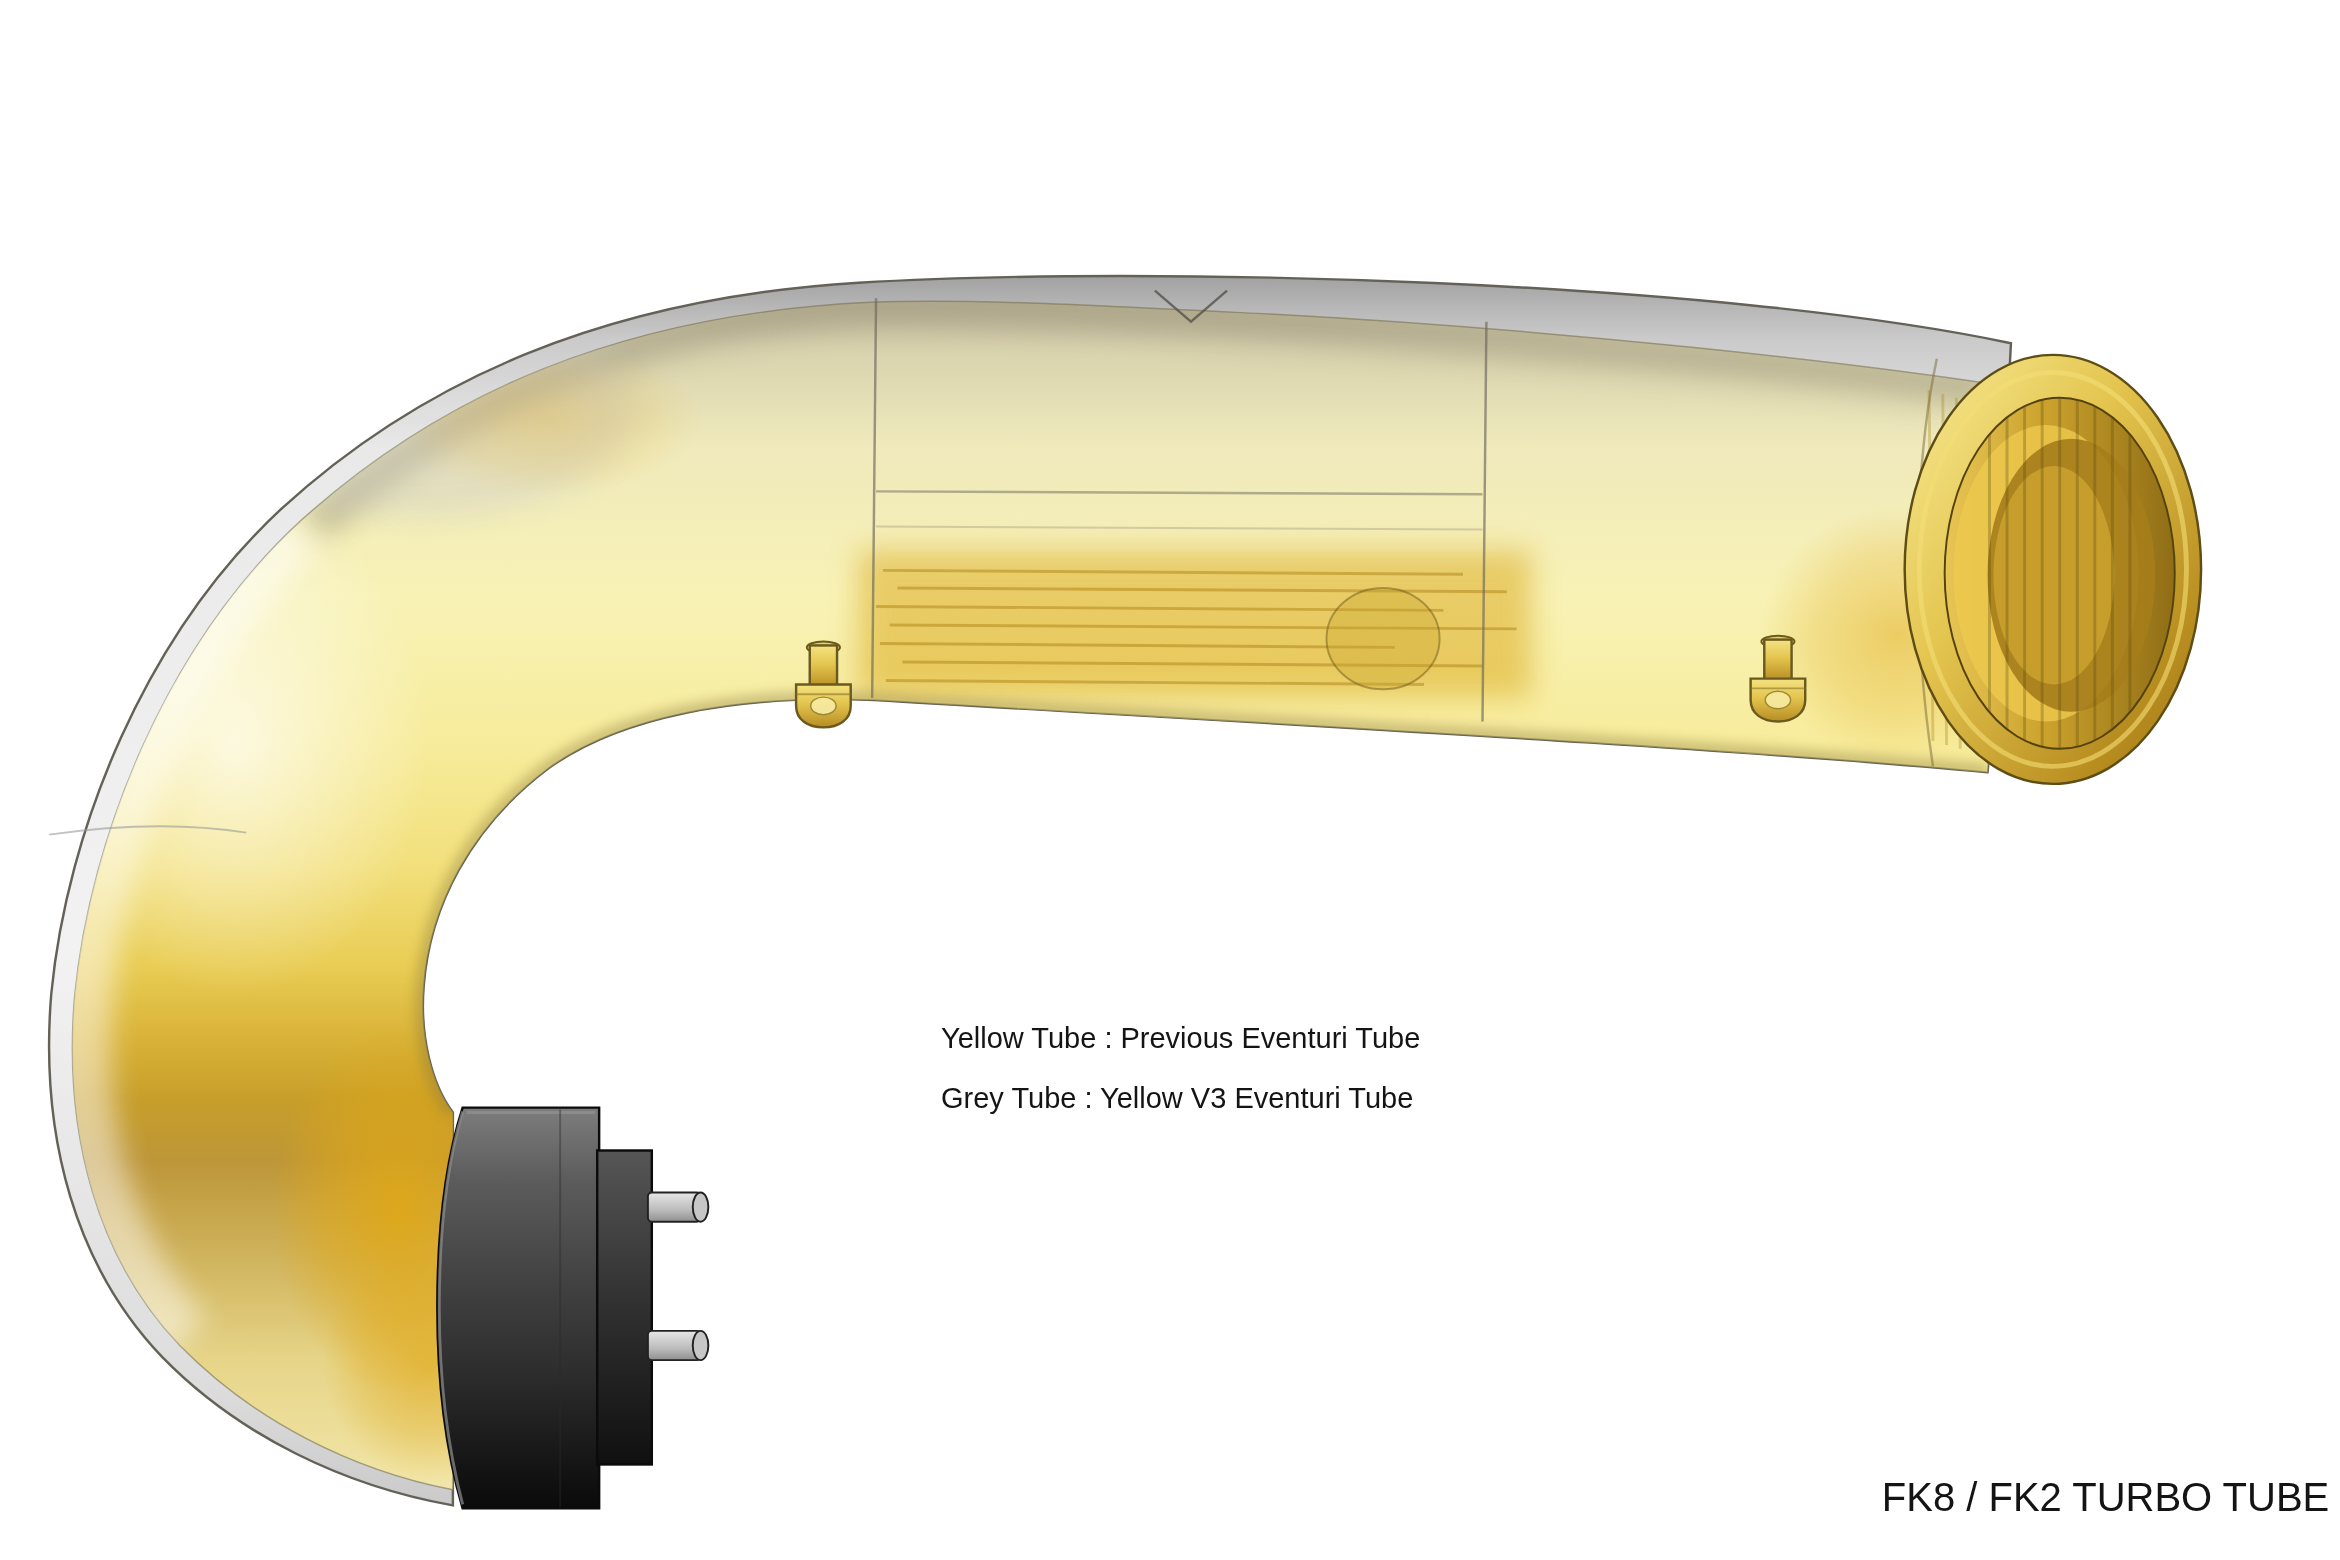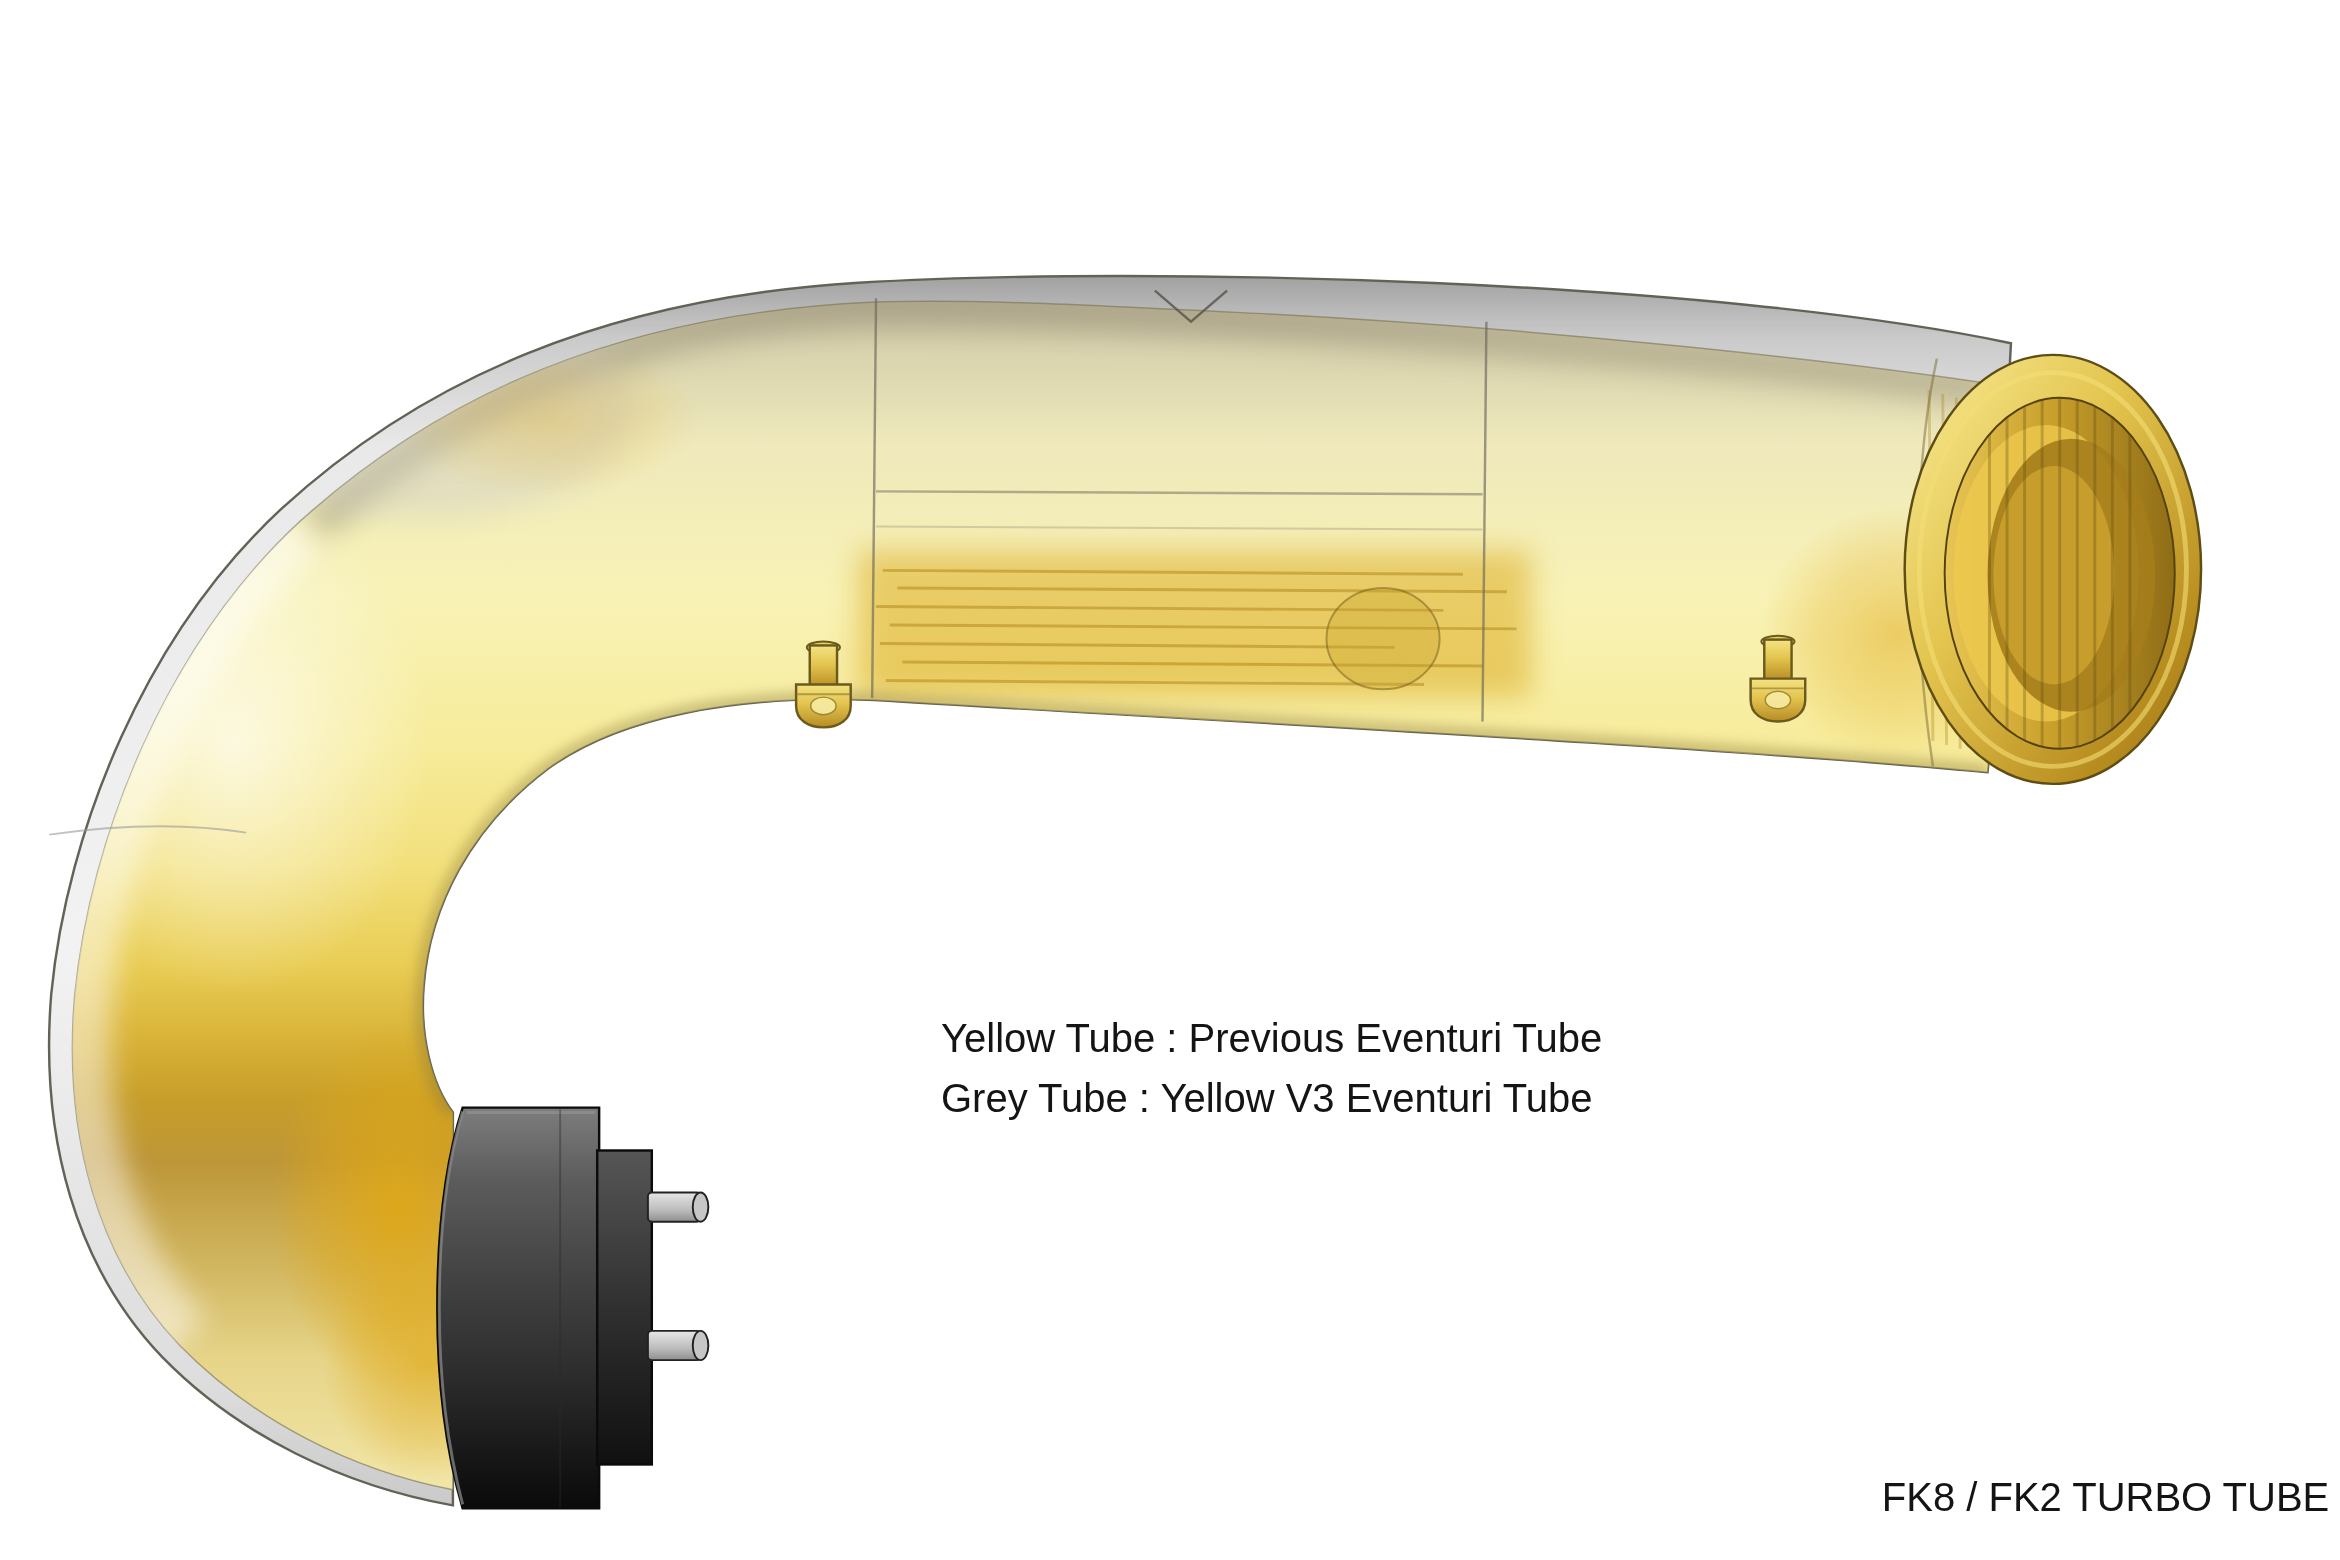--- a/index.html
+++ b/index.html
@@ -9,21 +9,21 @@
     font-family:"Liberation Sans", sans-serif;
     overflow:hidden;
     position:relative;
   }
   .canvas{
     position:absolute;inset:0;width:2341px;height:1560px;
   }
   .legend{
     position:absolute;
     left:941px;top:1008px;
-    font-size:40px;
+    font-size:29px;
     line-height:60px;
     color:#141414;
     white-space:nowrap;
   }
   .caption{
     position:absolute;
     right:11.7px;top:1475px;
     font-size:40px;
     color:#141414;
     white-space:nowrap;

